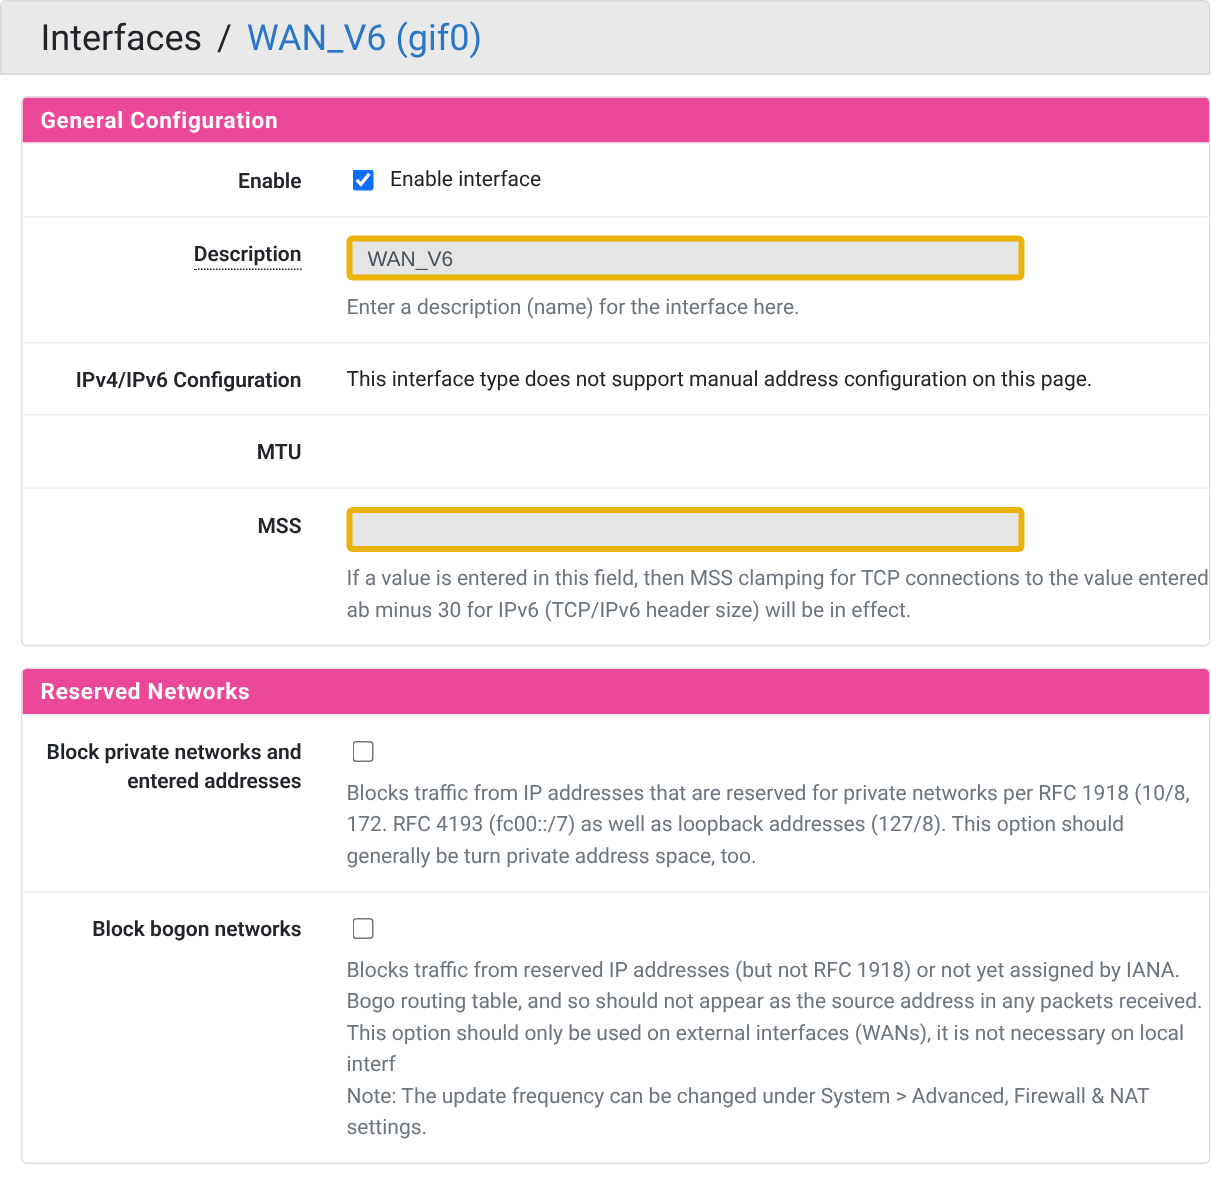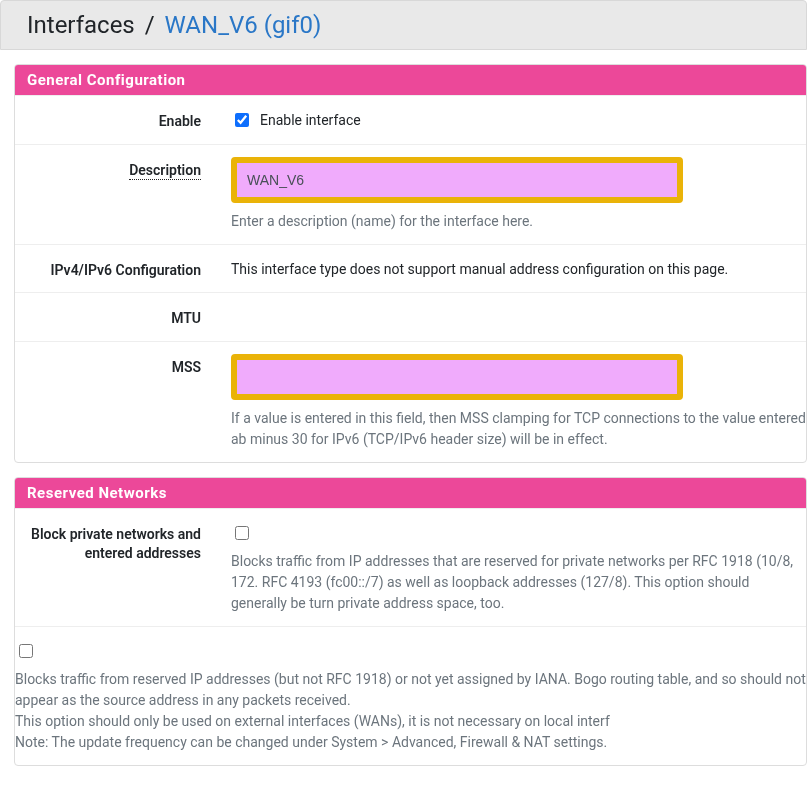--- a/index.html
+++ b/index.html
@@ -74,26 +74,26 @@
   .form-field {
     flex: 1 1 auto;
     padding-right: 0;
   }
   .form-field .check-line { display: flex; align-items: center; gap: 8px; padding-top: 2px; }
   .help-text { color: #6c757d; margin-top: 8px; line-height: 1.5; }
   .static-text { color: #212529; padding-top: 4px; }
 
   input[type="text"].form-control {
     width: 452px;
-    height: 46px;
+    height: 30px;
     padding: 4px 10px;
     font-size: 14px;
     color: #495057;
-    background: #f0abfc;
-    border: 6px solid #eab308;
+    background: #e5e5e5;
+    border: 4px solid #eab308;
     border-radius: 4px;
   }
   input[type="checkbox"] {
     width: 14px; height: 14px;
     accent-color: #0d6efd;
   }
 </style>
 </head>
 <body>
 
@@ -167,20 +167,23 @@
       </div>
       <div class="form-field">
         <div class="check-line">
           <input type="checkbox" style="">
         </div>
         <div class="help-text">Blocks traffic from IP addresses that are reserved for private networks per RFC 1918 (10/8, 172. RFC 4193 (fc00::/7) as well as loopback addresses (127/8). This option should generally be turn private address space, too.</div>
       </div>
     </div>
 
     <div class="form-row">
+      <div class="form-label">
+        <span>Block bogon networks</span>
+      </div>
       <div class="form-field">
         <div class="check-line">
           <input type="checkbox" style="">
         </div>
         <div class="help-text" style="white-space:pre-line">Blocks traffic from reserved IP addresses (but not RFC 1918) or not yet assigned by IANA. Bogo routing table, and so should not appear as the source address in any packets received.
 This option should only be used on external interfaces (WANs), it is not necessary on local interf
 Note: The update frequency can be changed under System &gt; Advanced, Firewall &amp; NAT settings.</div>
       </div>
     </div>
   </div>

